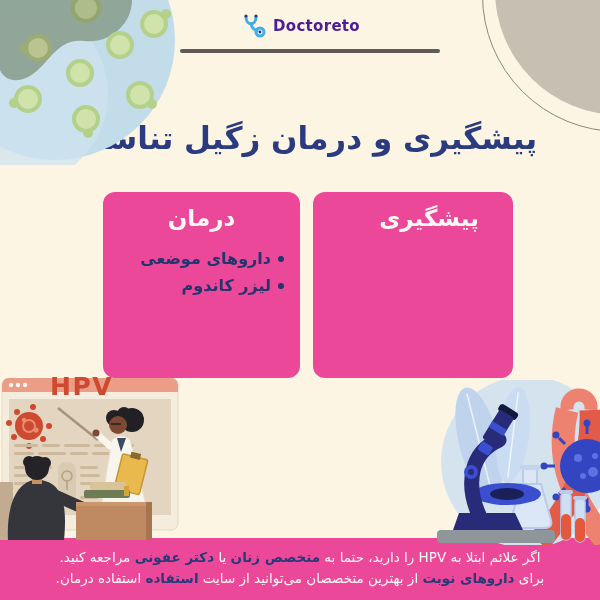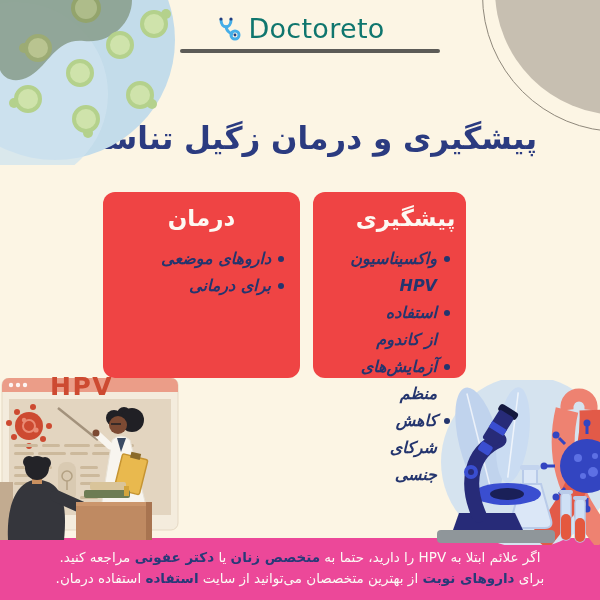--- a/index.html
+++ b/index.html
@@ -2,37 +2,37 @@
 <html lang="fa"><head>
 <meta charset="utf-8">
 <style>
   html,body{margin:0;padding:0;}
   body{width:600px;height:600px;overflow:hidden;font-family:"DejaVu Sans",sans-serif;}
   #page{position:relative;width:600px;height:600px;background:#fcf5e4;overflow:hidden;}
 
   
   .header{position:absolute;left:0;top:0;width:600px;text-align:center;}
   .logo{position:absolute;left:0;top:13px;width:600px;display:flex;align-items:center;justify-content:center;gap:7px;}
-  .logo-text{font-size:27px;font-weight:normal;color:#0f766e;letter-spacing:.3px;}
+  .logo-text{font-size:15px;font-weight:bold;color:#4c1d95;letter-spacing:.3px;}
   .divider{position:absolute;left:180px;top:49px;width:260px;height:4px;background:#5c5b57;border-radius:2px;}
 
   
   .corner-circle{position:absolute;left:495px;top:-135px;width:250px;height:250px;border-radius:50%;background:#c7bfb1;}
   .corner-ring{position:absolute;left:482px;top:-142px;width:272px;height:272px;border-radius:50%;border:1.5px solid #8f887b;}
 
   
   .page-title{position:absolute;left:0;top:120px;width:600px;margin:0;text-align:center;direction:rtl;
     font-size:31px;font-weight:bold;color:#2b3b80;}
 
   
-  .card{position:absolute;top:192px;height:186px;background:#ef4444;border-radius:12px;direction:rtl;box-sizing:border-box;padding-top:13px;}
+  .card{position:absolute;top:192px;height:186px;background:#ec4899;border-radius:12px;direction:rtl;box-sizing:border-box;padding-top:13px;}
   .card-treatment{left:103px;width:197px;}
-  .card-prevention{left:313px;width:153px;padding-left:32px;}
+  .card-prevention{left:313px;width:200px;padding-left:32px;}
   .card-title{margin:0;text-align:center;font-size:23px;font-weight:bold;color:#fdf9f2;}
-  .card ul{list-style:none;margin:14px 0 0 16px;padding:0 16px 0 8px;font-style:italic;}
+  .card ul{list-style:none;margin:14px 0 0 16px;padding:0 16px 0 8px;}
   .card li{position:relative;padding-right:13px;text-align:right;font-size:16px;font-weight:bold;color:#24356e;line-height:27px;}
   .card li::before{content:'';position:absolute;right:0;top:11px;width:6px;height:6px;border-radius:50%;background:#24356e;}
 
   
   .doctor-scene{position:absolute;left:0;top:378px;width:185px;height:162px;z-index:3;}
   .board-label{position:absolute;left:50px;top:372px;font-size:25px;font-weight:bold;color:#cd4a31;letter-spacing:1.5px;z-index:4;}
 
   
   .lab-scene{position:absolute;left:415px;top:380px;width:185px;height:165px;z-index:3;}
 
@@ -93,32 +93,26 @@
     </div>
     <div class="divider"></div>
   </div>
 
   <h1 class="page-title" dir="rtl">پیشگیری و درمان زگیل تناسلی</h1>
 
   <div class="card card-treatment">
     <h2 class="card-title">درمان</h2>
     <ul>
       <li>داروهای موضعی</li>
-      <li>برای درمانی</li>
+      <li>لیزر کاندوم</li>
     </ul>
   </div>
 
   <div class="card card-prevention">
     <h2 class="card-title">پیشگیری</h2>
-    <ul>
-      <li>واکسیناسیون HPV</li>
-      <li>استفاده از کاندوم</li>
-      <li>آزمایش‌های منظم</li>
-      <li>کاهش شرکای جنسی</li>
-    </ul>
   </div>
 
   <svg class="doctor-scene" viewBox="0 0 185 162" aria-hidden="true">
 
     <rect x="2" y="0" width="176" height="152" rx="7" fill="#f4ecdd" stroke="#e5d9c4"></rect>
     <path d="M2,7 a7,7 0 0 1 7,-7 H171 a7,7 0 0 1 7,7 V14 H2 Z" fill="#eb9d88"></path>
     <circle cx="11" cy="7" r="2.2" fill="#ffffff" opacity="0.9"></circle>
     <circle cx="18" cy="7" r="2.2" fill="#ffffff" opacity="0.9"></circle>
     <circle cx="25" cy="7" r="2.2" fill="#ffffff" opacity="0.9"></circle>
     <rect x="9" y="21" width="162" height="116" fill="#e3d5c0"></rect>

